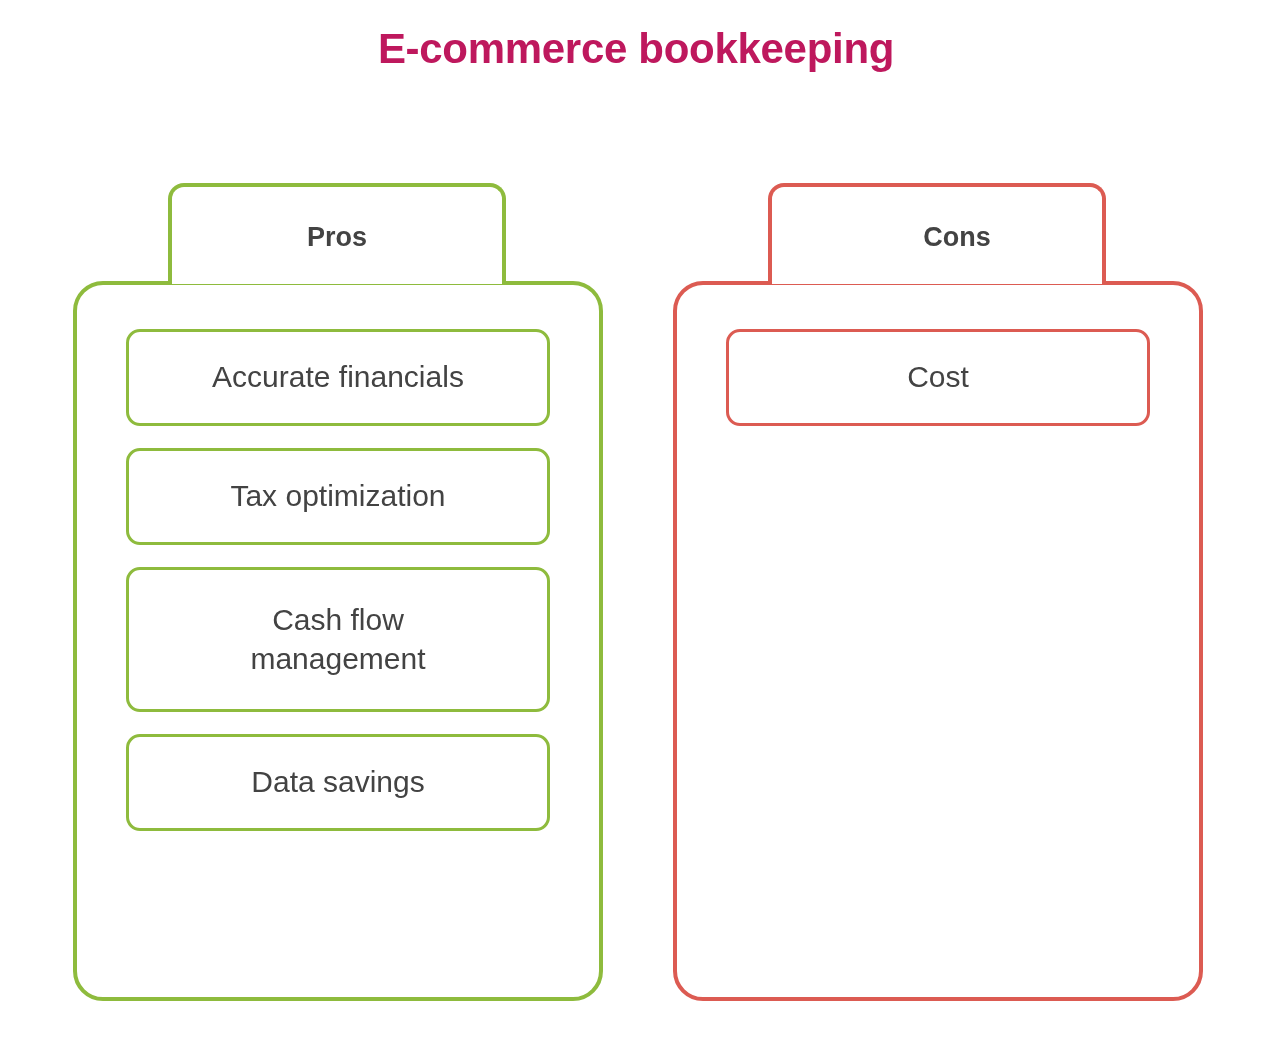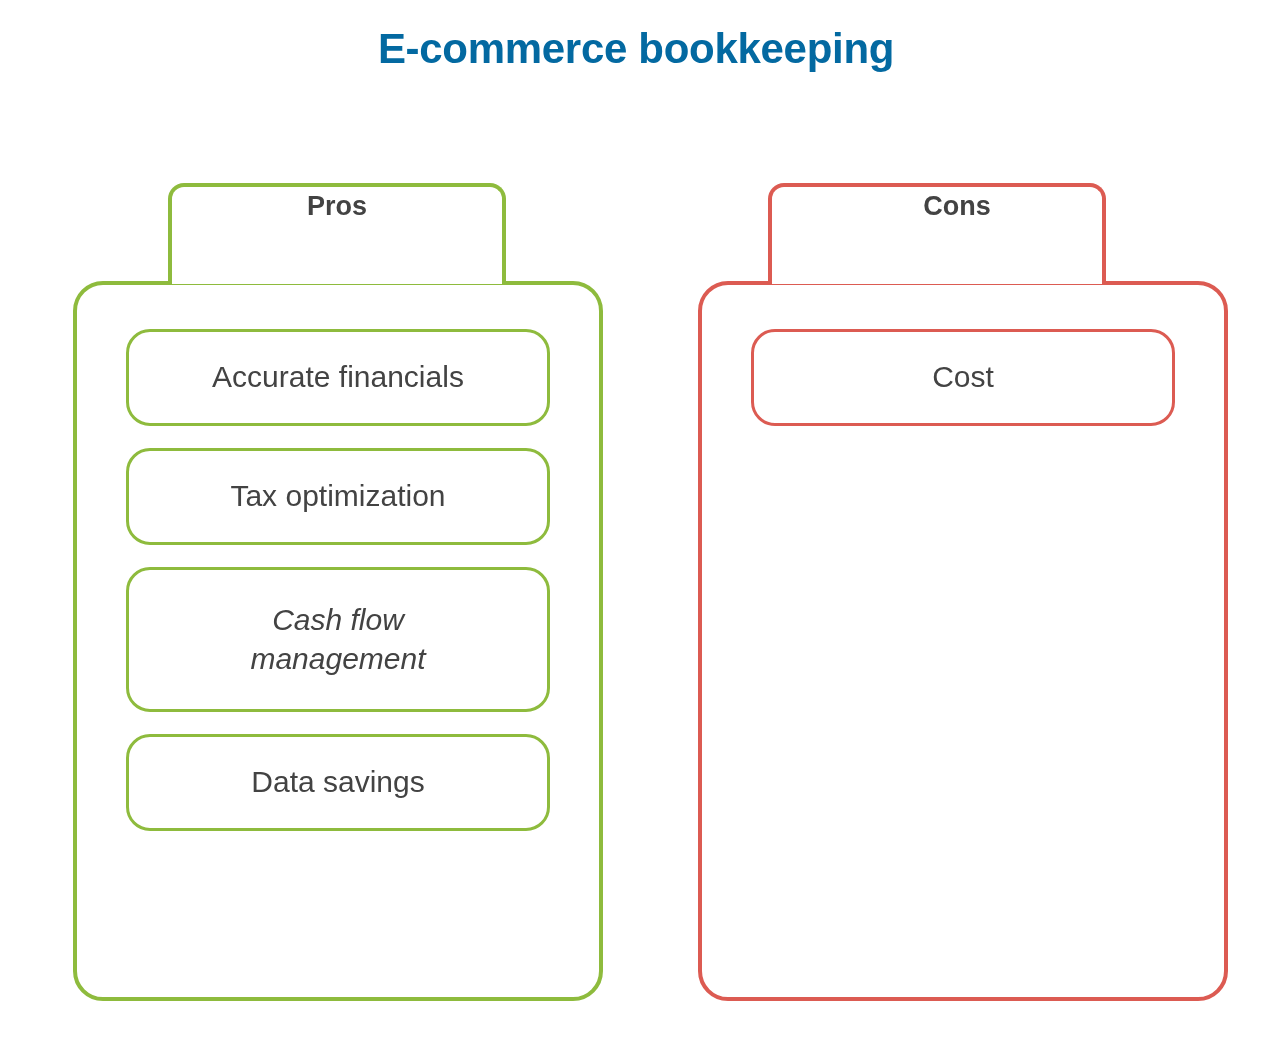--- a/index.html
+++ b/index.html
@@ -25,21 +25,21 @@
   
   .page-title {
     position: absolute;
     left: 0;
     top: 24px;
     width: 1272px;
     text-align: center;
     font-size: 42px;
     font-weight: bold;
     letter-spacing: -0.3px;
-    color: #0369a1;
+    color: #be185d;
     line-height: 1.2;
   }
 
   
   .column {
     position: absolute;
     top: 183px;
   }
   .column-pros { left: 73px; width: 530px; }
   .column-cons { left: 673px; width: 530px; }
@@ -49,20 +49,21 @@
     position: absolute;
     top: 0;
     height: 101px;
     box-sizing: border-box;
     border-style: solid;
     border-width: 4px 4px 0 4px;
     border-top-left-radius: 16px;
     border-top-right-radius: 16px;
     background: #ffffff;
     display: flex;
+    align-items: center;
     justify-content: center;
     z-index: 2;
   }
   .tab-label {
     font-size: 27px;
     font-weight: bold;
     color: #434343;
     margin-top: 4px;
   }
   .column-pros .tab {
@@ -85,29 +86,29 @@
     width: 530px;
     height: 720px;
     box-sizing: border-box;
     border: 4px solid;
     border-radius: 30px;
     background: #ffffff;
     padding: 44px 49px 0 49px;
     z-index: 1;
   }
   .column-pros .panel { border-color: #8ebb3d; }
-  .column-cons .panel { border-color: #dc5b52; margin-left: 25px; }
+  .column-cons .panel { border-color: #dc5b52; }
 
   
   .item {
     box-sizing: border-box;
     width: 100%;
     min-height: 97px;
     border: 3px solid;
-    border-radius: 24px;
+    border-radius: 14px;
     background: #ffffff;
     display: flex;
     align-items: center;
     justify-content: center;
     text-align: center;
     margin-bottom: 22px;
     padding: 22px 18px;
   }
   .item-label {
     font-size: 30px;
@@ -127,21 +128,21 @@
   <div class="column column-pros">
 
     <div class="panel">
       <div class="item">
         <span class="item-label">Accurate financials</span>
       </div>
       <div class="item">
         <span class="item-label">Tax optimization</span>
       </div>
       <div class="item" style="min-height:145px;">
-        <span class="item-label" style="display:block;max-width:220px;font-style:italic;">Cash flow management</span>
+        <span class="item-label" style="display:block;max-width:220px;">Cash flow management</span>
       </div>
       <div class="item">
         <span class="item-label">Data savings</span>
       </div>
     </div>
 
     <div class="tab">
       <span class="tab-label">Pros</span>
     </div>
 

